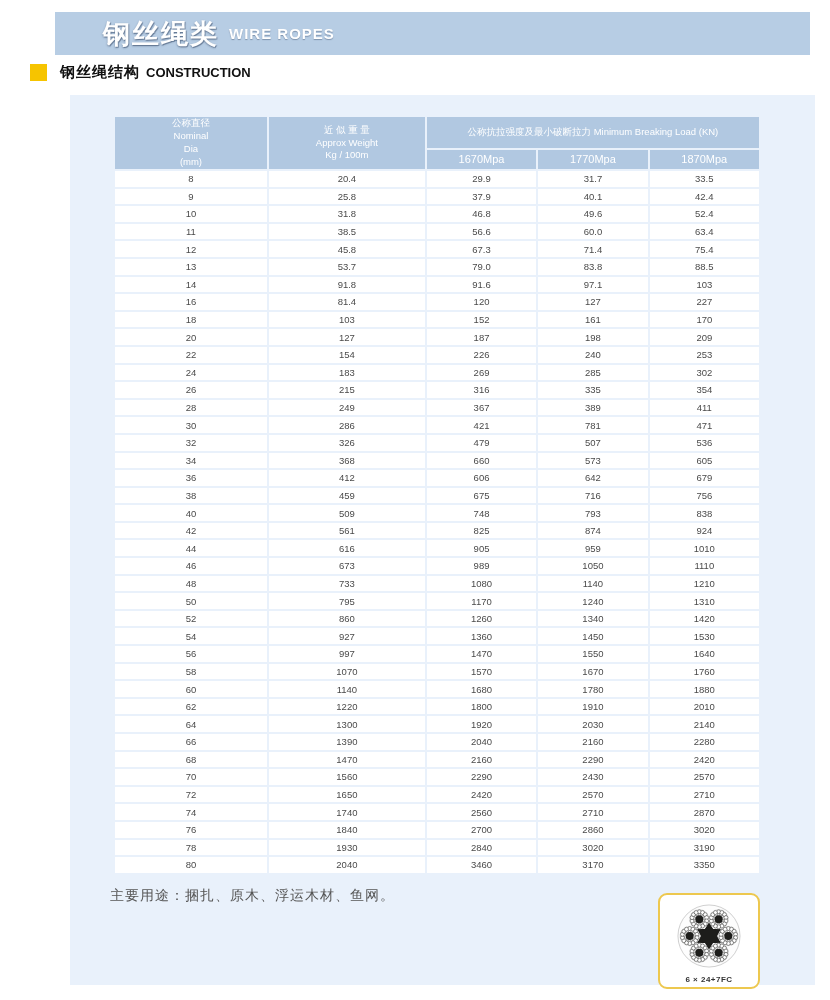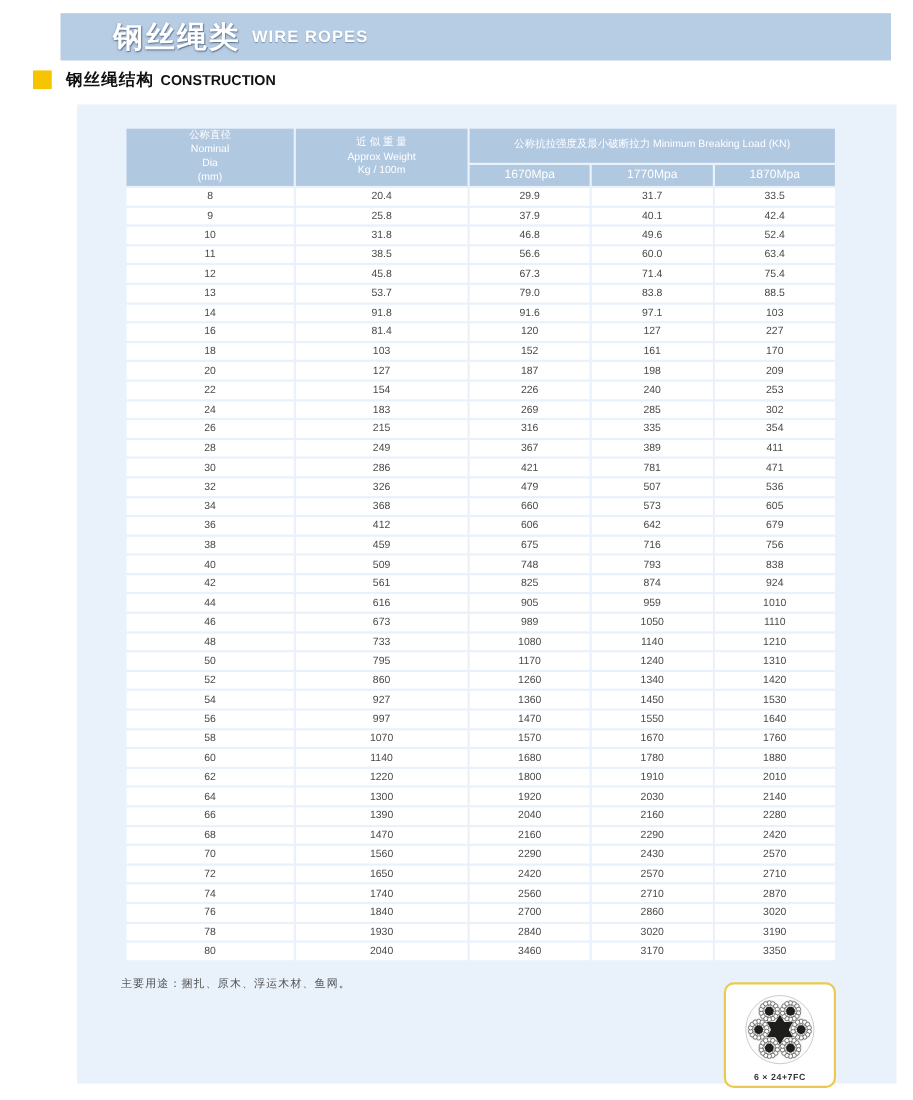--- a/index.html
+++ b/index.html
@@ -38,21 +38,21 @@
     border-collapse:separate;border-spacing:2px;table-layout:fixed;}
   table.ropes th{background:var(--header_cell_bg);color:#fff;font-weight:normal;
     font-size:9.5px;line-height:1.35;text-align:center;vertical-align:middle;}
   table.ropes thead tr.group th{height:31px;}
   table.ropes thead tr.sub th{height:19px;font-size:11px;}
   table.ropes td{background:#fff;color:var(--body_text);font-size:9.5px;height:15.6px;
     text-align:center;vertical-align:middle;padding:0;}
   col.c1{width:150px;} col.c2{width:154px;} col.c3,col.c4,col.c5{width:108px;}
 
   
-  .footnote{position:absolute;left:40px;top:792px;font-size:10px;color:#555;letter-spacing:1px;}
+  .footnote{position:absolute;left:40px;top:792px;font-size:14px;color:#555;letter-spacing:1px;}
 
   
   .rope-box{position:absolute;left:588px;top:798px;width:102px;height:96px;background:#fff;
     border:2px solid var(--box_border);border-radius:9px;
     display:flex;flex-direction:column;align-items:center;justify-content:flex-end;padding-bottom:3px;}
   .rope-box svg{display:block;margin-bottom:1px;}
   .rope-box .label{font-size:8px;color:#333;font-weight:bold;letter-spacing:.5px;}
 </style>
 </head>
 <body>

